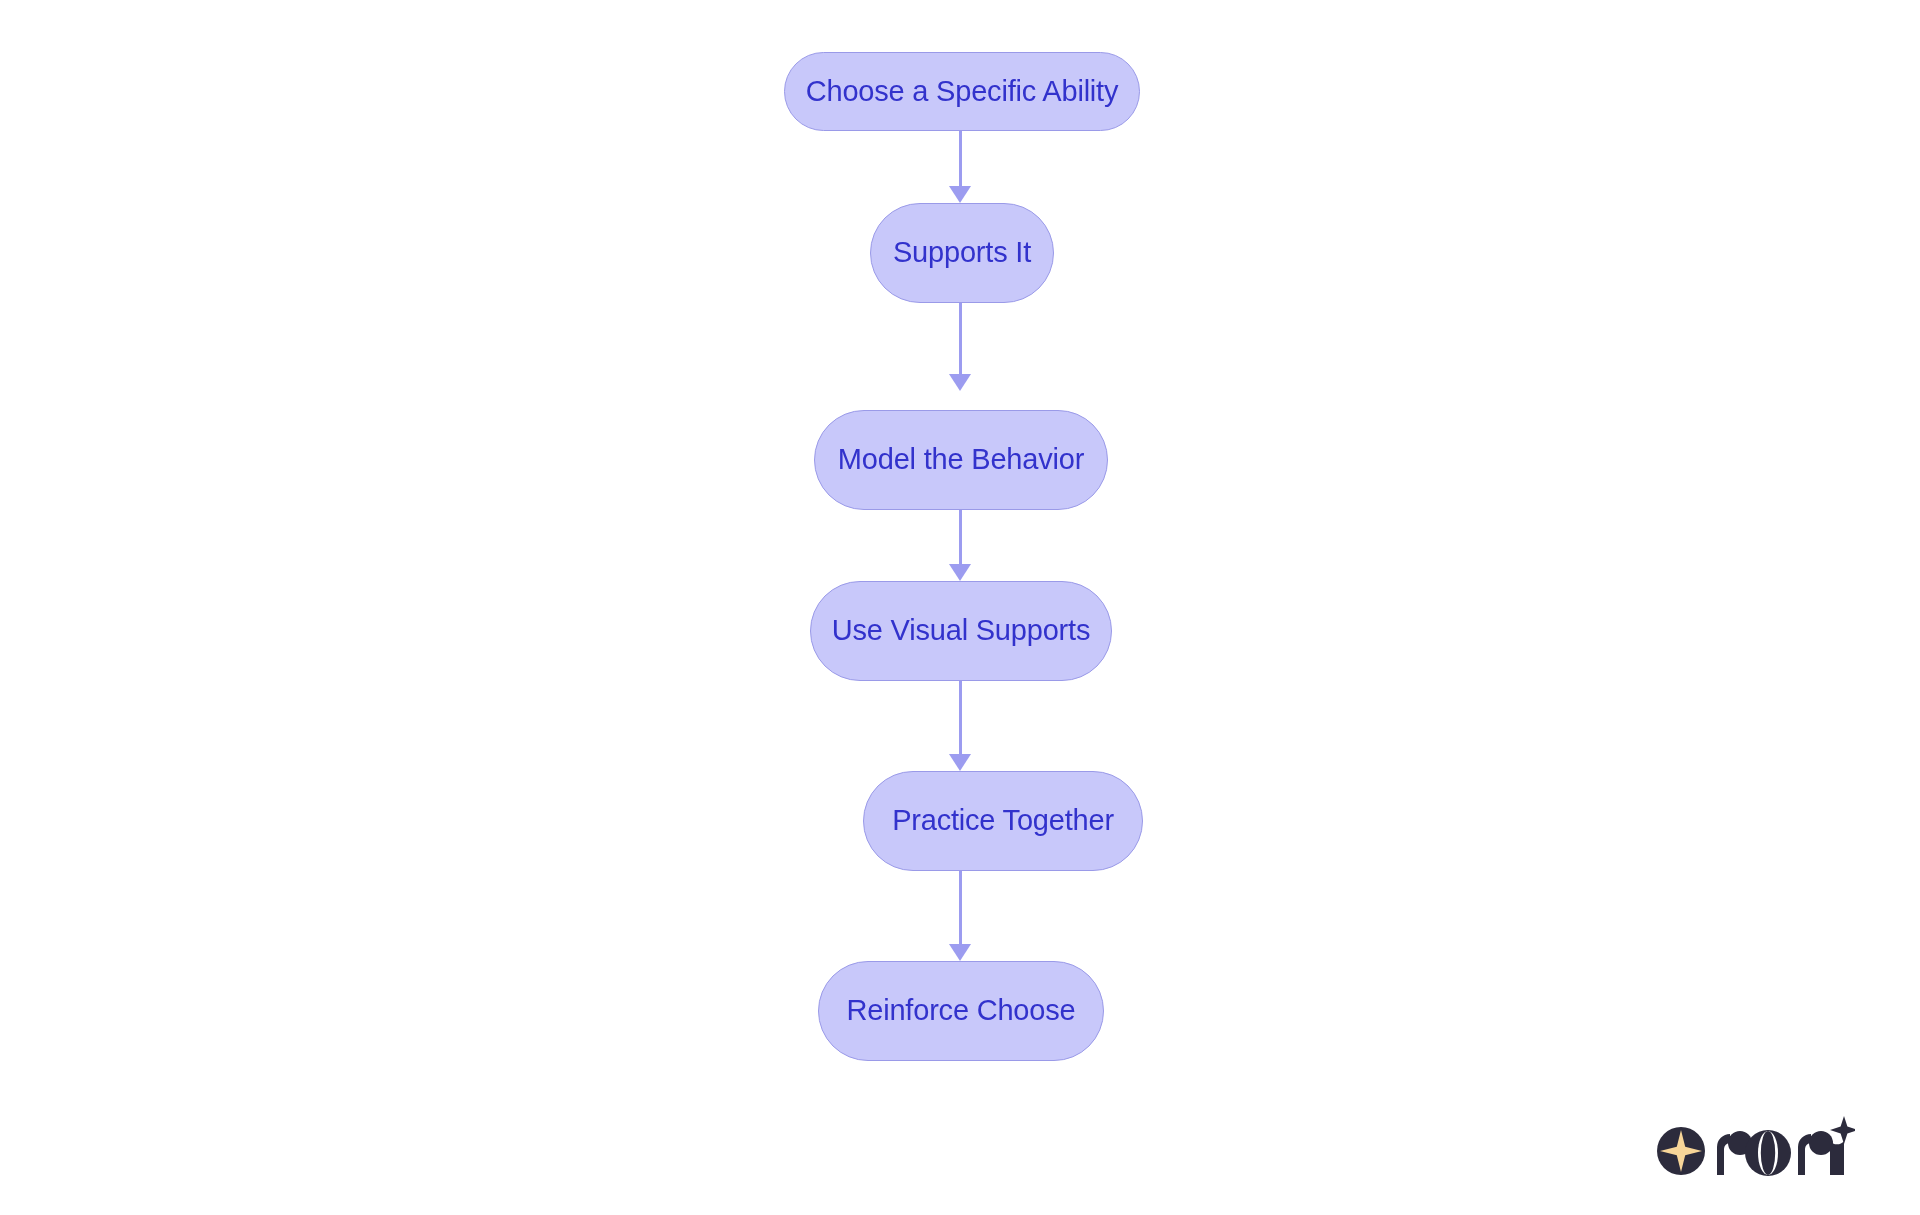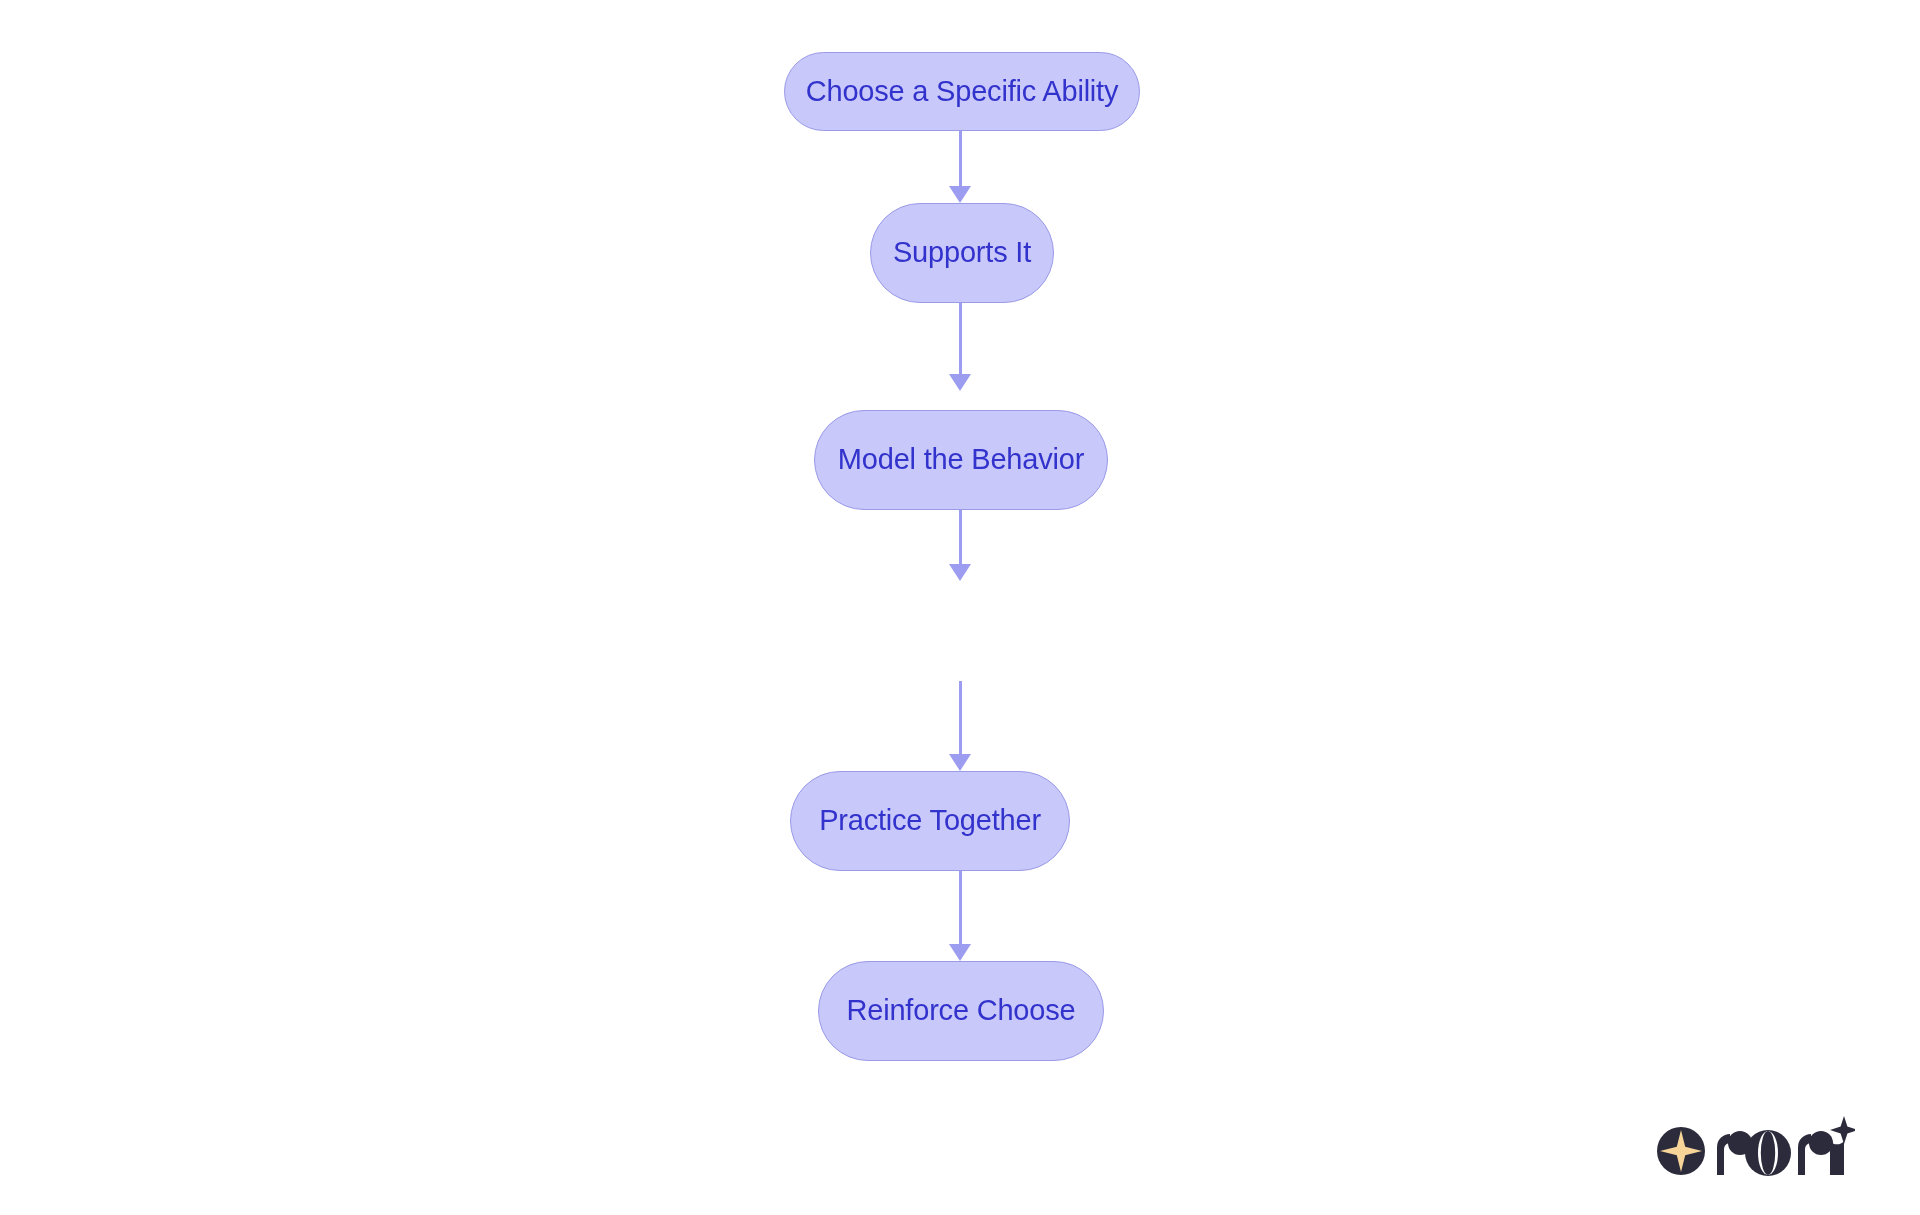--- a/index.html
+++ b/index.html
@@ -118,22 +118,25 @@
   </div>
 
   <div class="node" style="left:870px; top:203px; width:184px; height:100px;">
     <span>Supports It</span>
   </div>
 
   <div class="node" style="left:814px; top:410px; width:294px; height:100px;">
     <span>Model the Behavior</span>
   </div>
 
+  <div class="node" style="left:810px; top:581px; width:302px; height:100px;">
+    <span>Use Visual Supports</span>
+  </div>
 
-  <div class="node" style="left:790px; top:771px; width:280px; height:100px;">
+  <div class="node" style="left:863px; top:771px; width:280px; height:100px;">
     <span>Practice Together</span>
   </div>
 
   <div class="node" style="left:818px; top:961px; width:286px; height:100px;">
     <span>Reinforce Choose</span>
   </div>
 
 </div>
 
 <div id="brand-logo">

